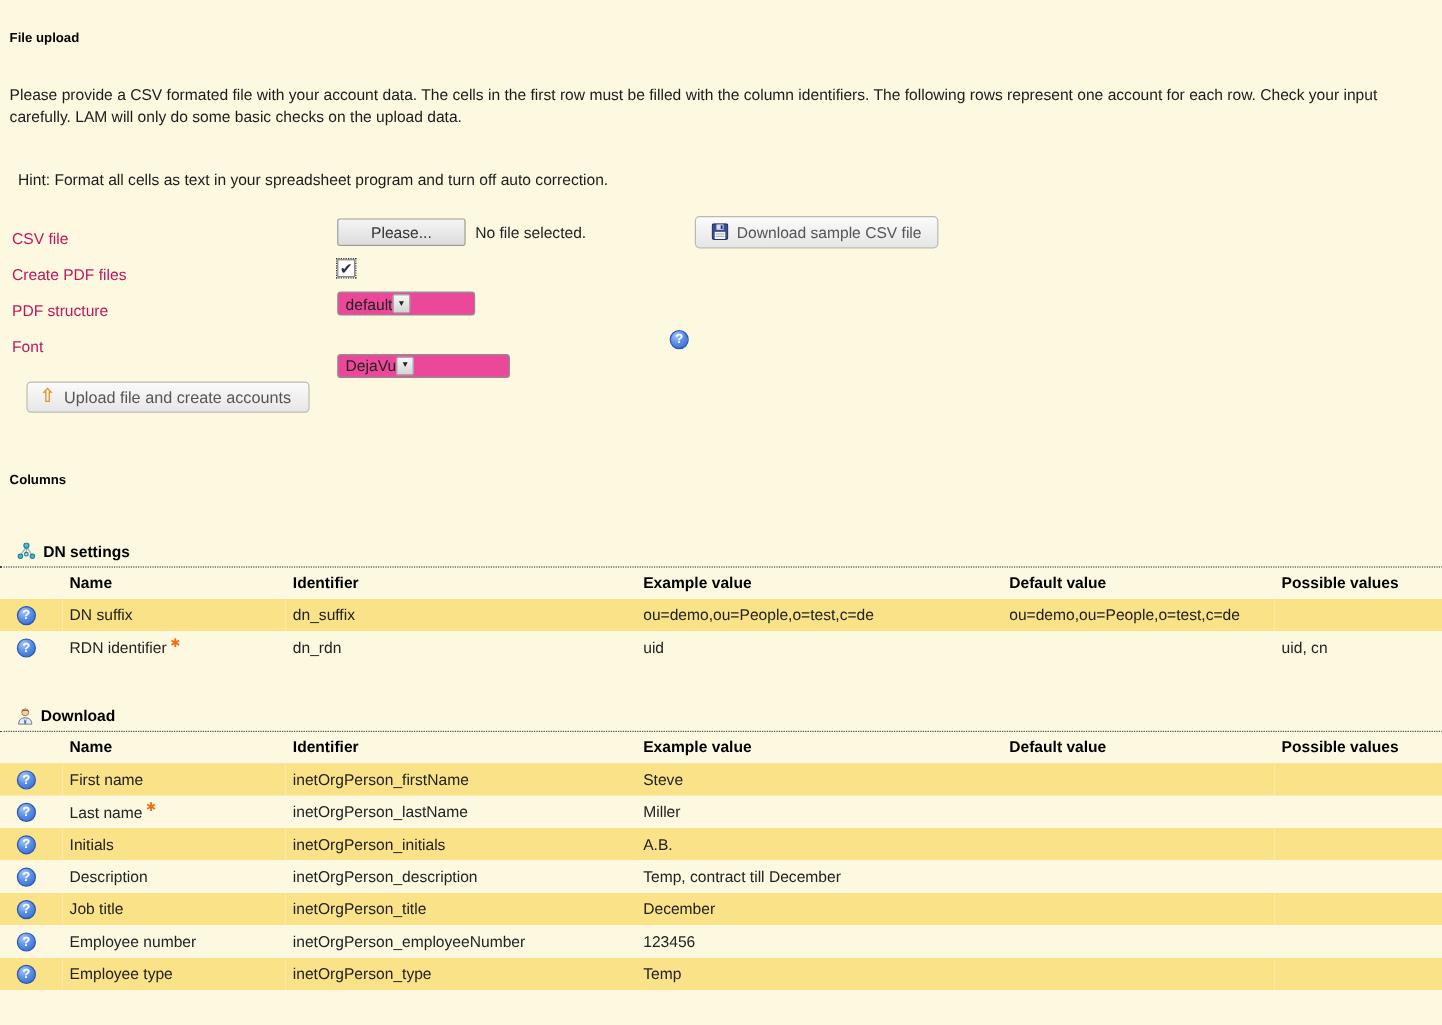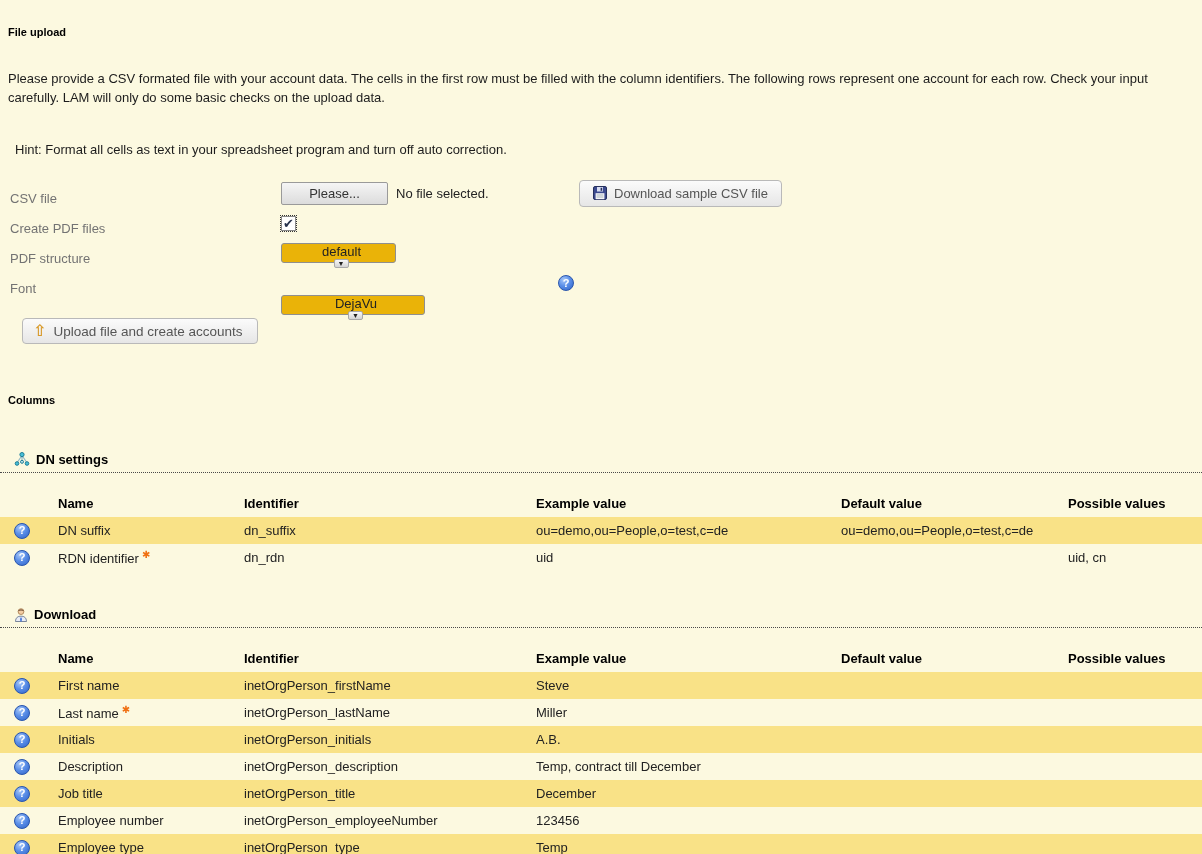--- a/index.html
+++ b/index.html
@@ -11,41 +11,41 @@
     font-size:13px; color:#1c1c1c;
   }
   h1.page-title { font-size:11px; font-weight:bold; margin:0; padding:26px 8px 0 8px; color:#000; }
   h1.columns-title { padding-top:50px; }
   p.intro { margin:0; padding:31px 8px 0 8px; line-height:19px; max-width:1185px; }
   p.hint  { margin:15px; padding:20px 8px 0 0; }
 
   
   .upload-form { margin:24px 0 0 10px; }
   .form-row { display:flex; align-items:center; height:24px; margin-bottom:6px; }
-  .form-label { width:271px; flex:0 0 271px; color:#737373;margin-top:10px; }
+  .form-label { width:271px; flex:0 0 271px; color:#be185d;margin-top:10px; }
   .btn {
     display:inline-flex; align-items:center; justify-content:center; gap:7px;
     border:1px solid #b9b9b9; border-radius:3px; color:#555;
     background:linear-gradient(#fbfbfb,#e6e6e6);
     font-family:inherit; font-size:13px; cursor:pointer;
   }
   .browse-btn { width:107px; height:23px; border-color:#9a9a9a; background:linear-gradient(#f5f5f5,#dcdcdc); color:#333; border-radius:2px; }
   .file-text { width:176px; margin-left:8px; color:#222; }
   .download-btn { height:27px; padding:0 13px; border-radius:4px; margin-left:7px; }
   .upload-btn { height:26px; padding:0 14px 0 10px; border-radius:4px; margin:17px 0 0 12px; font-size:13.5px; }
   .upload-arrow { color:#d89a2a; font-size:16px; line-height:1; font-weight:bold; }
   .checkbox {
     width:15px; height:15px; display:inline-flex; align-items:center; justify-content:center;
     background:#fff; border:1px solid #8a8a8a; outline:1px dotted #333;
     color:#26324c; font-size:13px; font-weight:bold; line-height:1;
   }
   .select {
-    display:inline-flex; align-items:center; justify-content:space-between;
-    height:20px; background:#eab308; border:1px solid #8f8f8f; border-radius:3px;
-    padding-left:6px; color:#222; cursor:pointer;flex-direction:column;
+    display:inline-flex; align-items:center; 
+    height:20px; background:#ec4899; border:1px solid #8f8f8f; border-radius:3px;
+    padding-left:6px; color:#222; cursor:pointer;
   }
   .select .arrow-box {
     width:15px; height:16px; margin-right:1px; border:1px solid #a8a8a8; border-radius:2px;
     background:linear-gradient(#f8f8f8,#d4d4d4); color:#222; font-size:7px;
     display:flex; align-items:center; justify-content:center;
   }
   .select-pdf { width:115px; }
   .select-font { width:144px;margin-top:43px; }
   .help-icon {
     width:16px; height:16px; flex:0 0 16px; display:inline-flex; align-items:center; justify-content:center;
@@ -54,21 +54,21 @@
     border:1px solid #2a56ad; cursor:pointer;
   }
   .font-help { margin-left:133px; }
 
   
   .section { margin-top:46px; }
   .section + .section { margin-top:36px; }
   .sec-head { display:flex; align-items:center; gap:6px; padding:0 0 5px 14px; border-bottom:1px dotted #4a4a4a; }
   .sec-title { font-weight:bold; color:#000; }
   .sec-icon { display:inline-flex; }
-  .cols-table { width:1202px; border-collapse:collapse; table-layout:fixed; margin-top:18px; }
+  .cols-table { width:1202px; border-collapse:collapse; table-layout:fixed; }
   .c-help { width:52px; } .c-name { width:186px; } .c-id { width:292px; }
   .c-ex { width:305px; } .c-def { width:227px; } .c-pos { width:140px; }
   .cols-table th { text-align:left; font-weight:bold; color:#000; padding:5px 0 6px 6px; height:24px; }
   .cols-table td { padding:0 0 0 6px; height:27px; color:#222; overflow:hidden; white-space:nowrap; }
   .cols-table td.help-col { padding-left:14px; }
   tr.hl td { background:#f9e287; }
   .required-marker { color:#f07012; font-size:10px; vertical-align:super; margin-left:3px; }
 </style>
 </head>
 <body>

